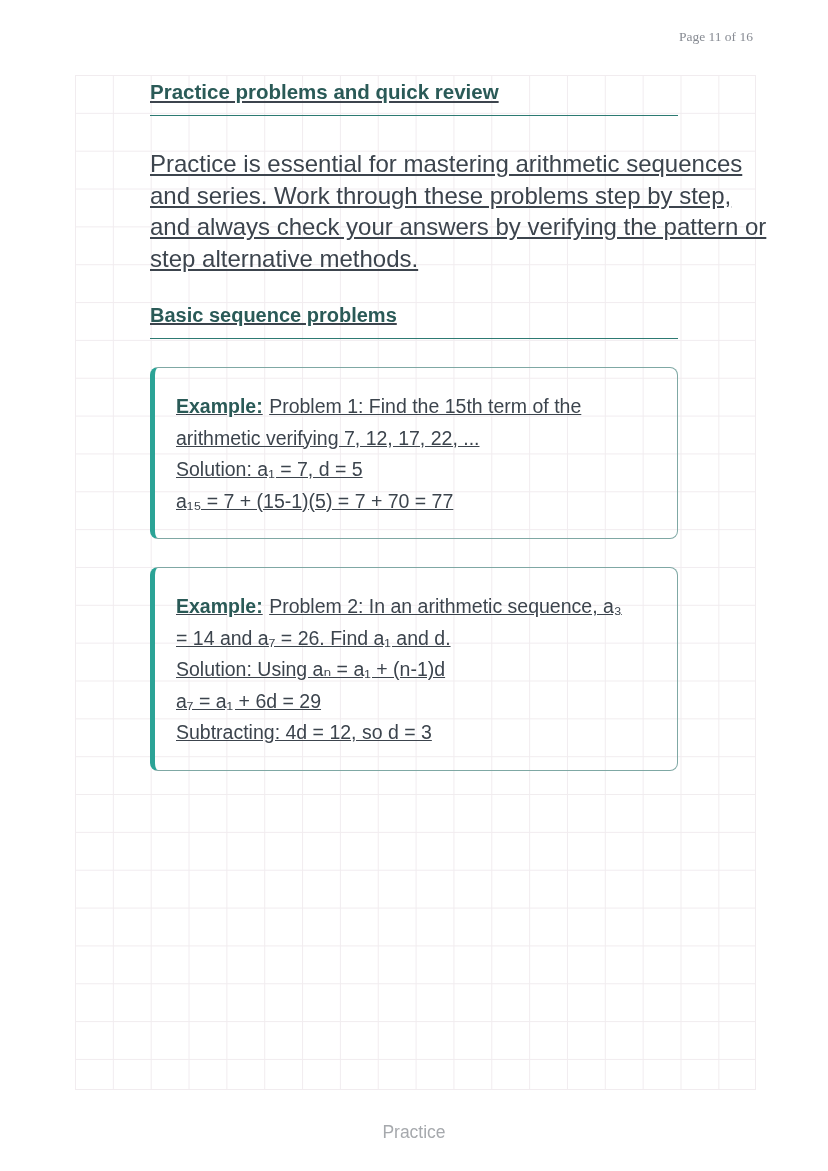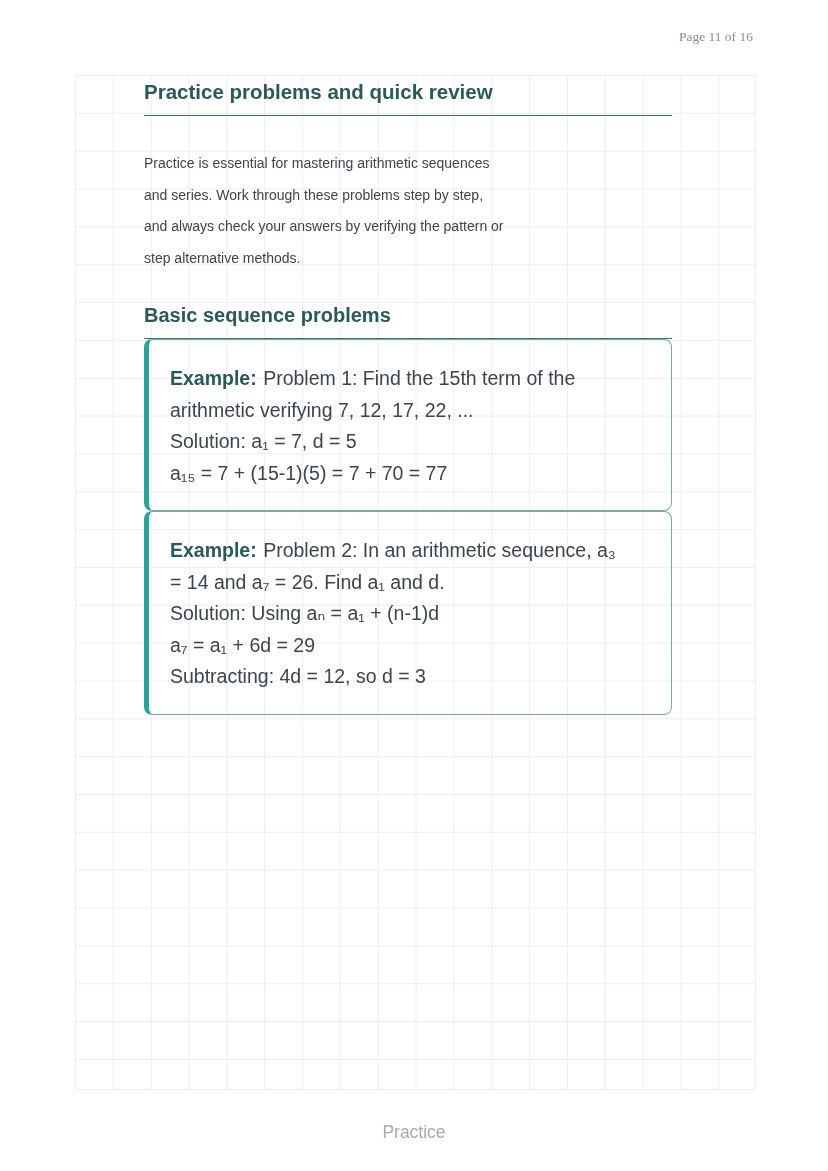--- a/index.html
+++ b/index.html
@@ -35,52 +35,54 @@
   .page-number{
     position:absolute;
     top:29px;right:75px;
     font-family:"Liberation Serif","DejaVu Serif",serif;
     font-size:13.5px;
     color:var(--page-number-gray);
     z-index:2;
   }
   .content{
     position:absolute;
-    left:144px;top:0;width:528px;
+    left:150px;top:0;width:528px;
     z-index:1;
+    text-decoration:underline;
   }
   .section-heading{
     margin-top:80px;
     font-size:20.5px;
     line-height:24px;
     font-weight:bold;
     color:var(--heading-teal);
   }
   .heading-rule{
     margin-top:11px;
     border:none;
     border-top:1.5px solid var(--rule-teal);
     width:100%;
   }
   .intro{
     margin-top:32px;
   }
   .intro .text-line{
-    font-size:14px;
+    font-size:24px;
     line-height:31.5px;
     white-space:nowrap;
   }
   .subsection-heading{
     margin-top:29px;
     font-size:20px;
     line-height:24px;
     font-weight:bold;
     color:var(--heading-teal);
   }
   .example-box{
+    margin-top:28px;
     border:1.5px solid var(--box-border);
     border-left:5px solid var(--accent-teal);
     border-radius:8px;
     padding:23px 14px 21px 21px;
     background:transparent;
   }
   .example-box .text-line{
     font-size:19.5px;
     line-height:31.5px;
     white-space:nowrap;

